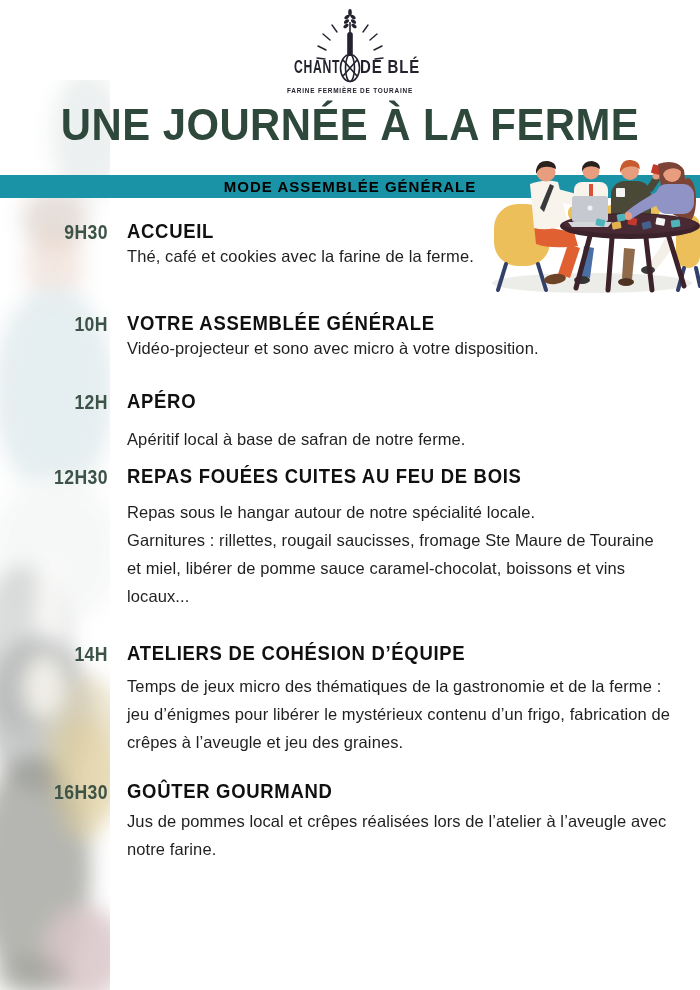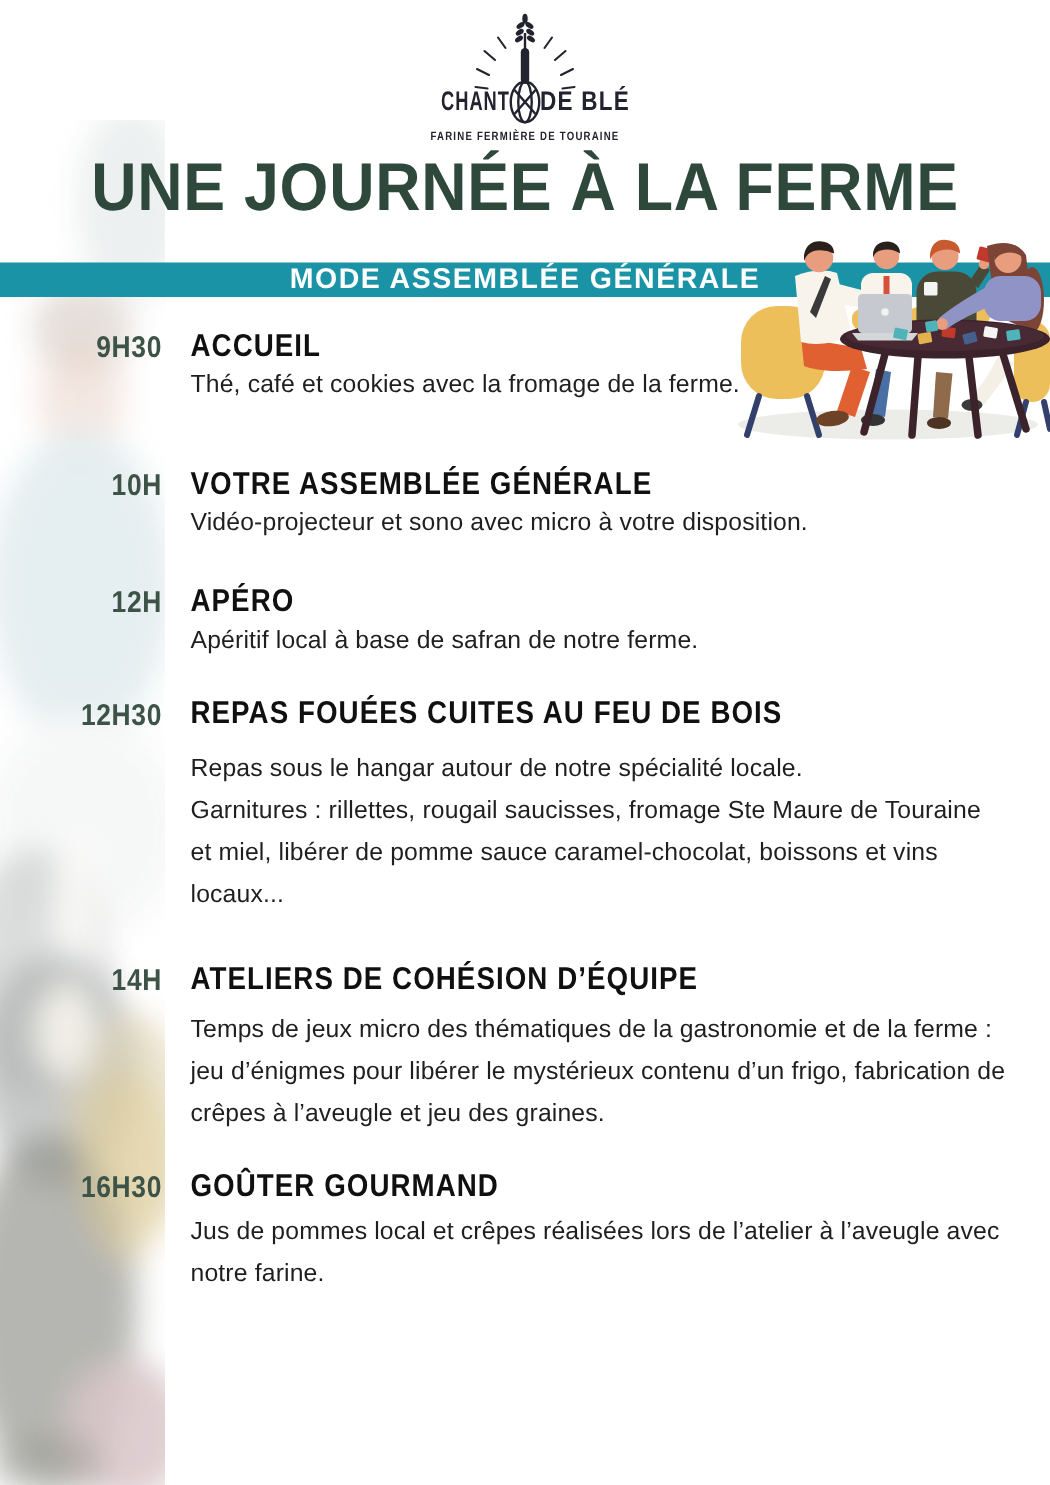--- a/index.html
+++ b/index.html
@@ -31,39 +31,39 @@
   .logo .brand{font-size:18px;letter-spacing:1px;}
   .logo .tagline{font-size:8px;letter-spacing:1px;}
 
   
   .title{position:absolute;left:0;top:100px;width:700px;text-align:center;z-index:1;
          color:#2f483c;font-size:45px;font-weight:bold;letter-spacing:.5px;line-height:50px;
          transform:scaleX(.93);}
 
   
   .banner{position:absolute;left:0;top:175px;width:700px;height:23px;background:#1b93a6;z-index:1;}
-  .banner .banner-label{width:100%;text-align:center;color:#ffffff;font-weight:bold;
-         font-size:19px;line-height:23px;letter-spacing:1px;}
+  .banner .banner-label{width:100%;text-align:center;color:#000000;font-weight:bold;
+         font-size:15px;line-height:23px;letter-spacing:1px;}
 
   
   .illustration{position:absolute;left:488px;top:158px;width:212px;height:136px;z-index:2;}
 
   
   .entry{position:absolute;left:0;width:700px;z-index:2;}
   .e1{top:220px;} .e2{top:312px;} .e3{top:390px;} .e4{top:465px;}
   .e5{top:642px;} .e6{top:780px;} .e7{top:870px;}
   .time{position:absolute;left:0;top:1px;width:108px;text-align:right;
         color:#3d5348;font-size:20px;font-weight:bold;letter-spacing:.5px;line-height:22px;
         transform:scaleX(.88);transform-origin:right center;}
   .econtent{margin-left:127px;width:548px;}
   .etitle{margin:0;color:#101010;font-size:21px;font-weight:bold;letter-spacing:.8px;
           line-height:22px;transform:scaleX(.88);transform-origin:left center;white-space:nowrap;}
   .edesc{margin:0;width:545px;color:#1f1f1f;font-size:16.5px;line-height:28px;
          letter-spacing:.1px;white-space:pre-line;}
-  .e3 .edesc{margin-top:1px;} .e4 .edesc{margin-top:11px;}
+  .e3 .edesc{margin-top:13px;} .e4 .edesc{margin-top:11px;}
   .e5 .edesc{margin-top:8px;} .e6 .edesc{margin-top:5px;}
 </style>
 </head>
 <body>
 
 <div class="page">
 
   <div class="photo-strip">
     <div class="blob b1"></div>
       <div class="blob b2"></div>
@@ -195,21 +195,21 @@
       <path d="M172,32 Q150,44 138,54 L142,62 Q156,52 178,44 Z" fill="#8f93c6"></path>
       <circle cx="140" cy="58" r="4" fill="#e89d7f"></circle>
       <rect x="129" y="56" width="8" height="7" rx="1" fill="#4fb3ba" transform="rotate(-10 133 59)"></rect>
     </svg>
   </div>
 
   <div class="entry e1">
     <div class="time">9H30</div>
     <div class="econtent">
       <h3 class="etitle">ACCUEIL</h3>
-      <p class="edesc">Thé, café et cookies avec la fromage de la ferme.</p>
+      <p class="edesc">Thé, café et cookies avec la farine de la ferme.</p>
     </div>
   </div>
 
   <div class="entry e2">
     <div class="time">10H</div>
     <div class="econtent">
       <h3 class="etitle">VOTRE ASSEMBLÉE GÉNÉRALE</h3>
       <p class="edesc">Vidéo-projecteur et sono avec micro à votre disposition.</p>
     </div>
   </div>

